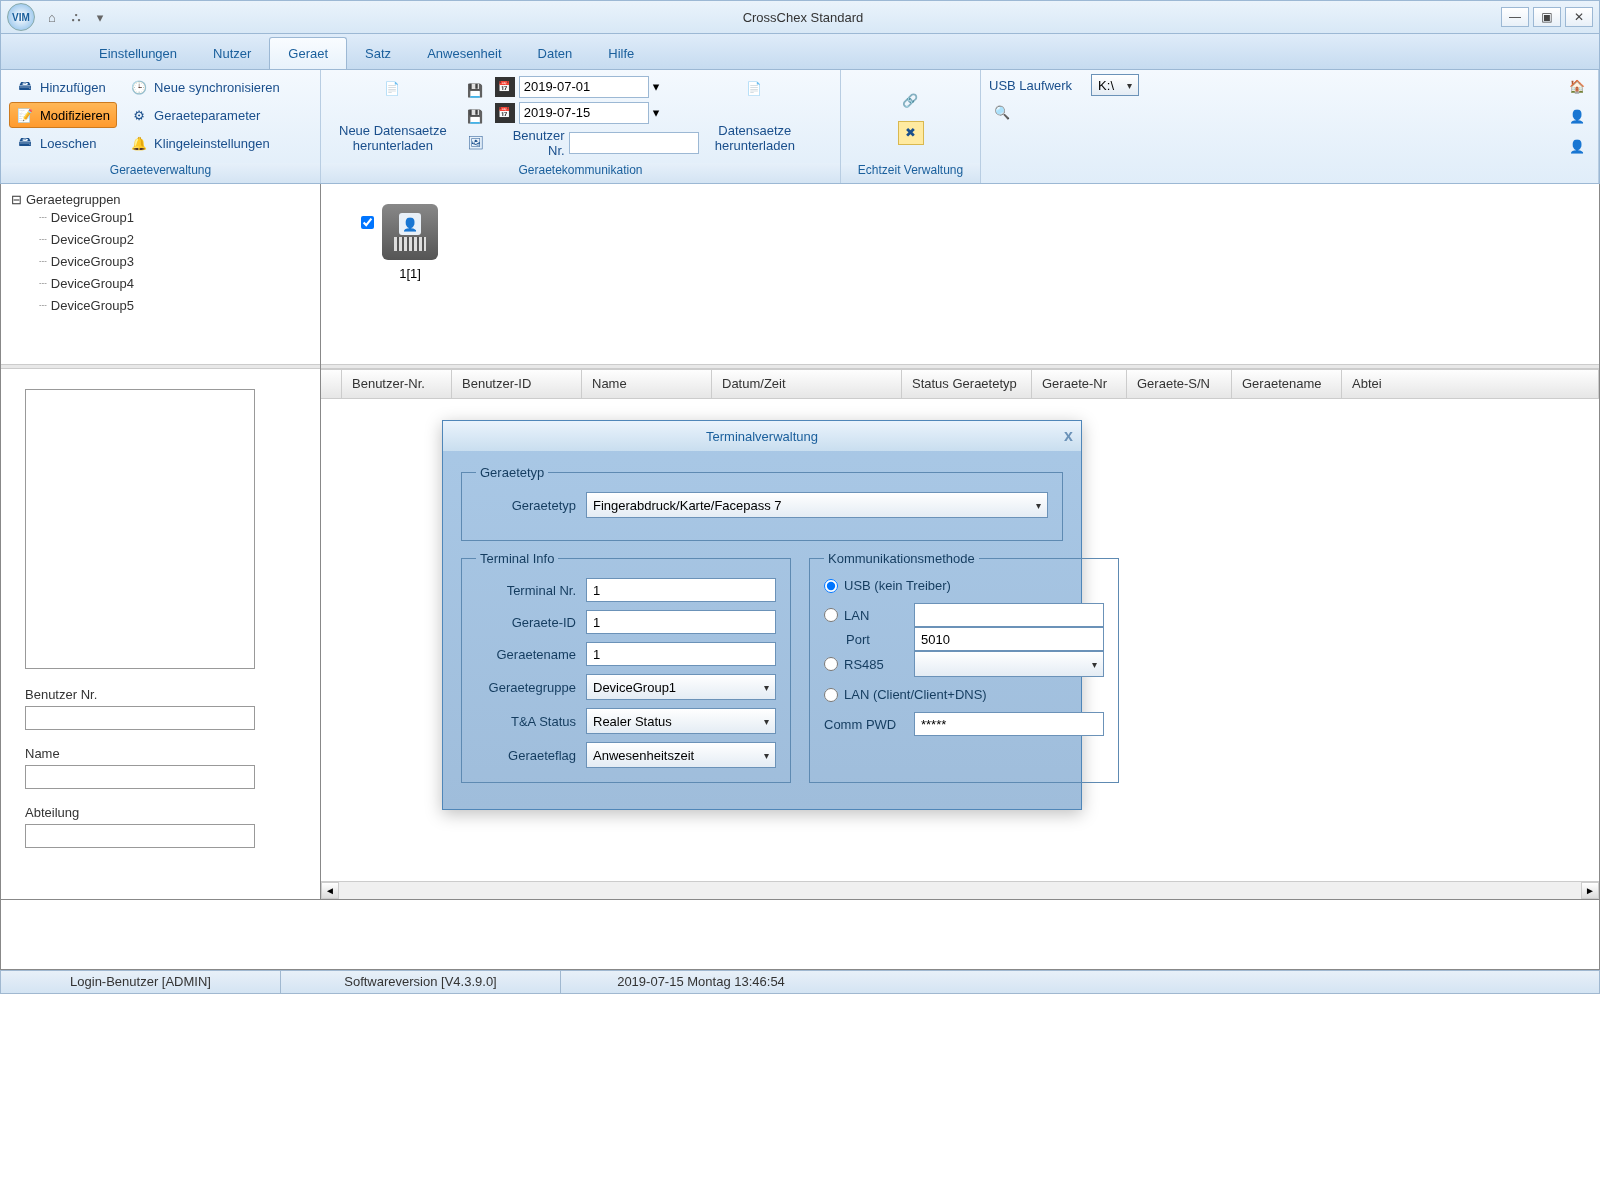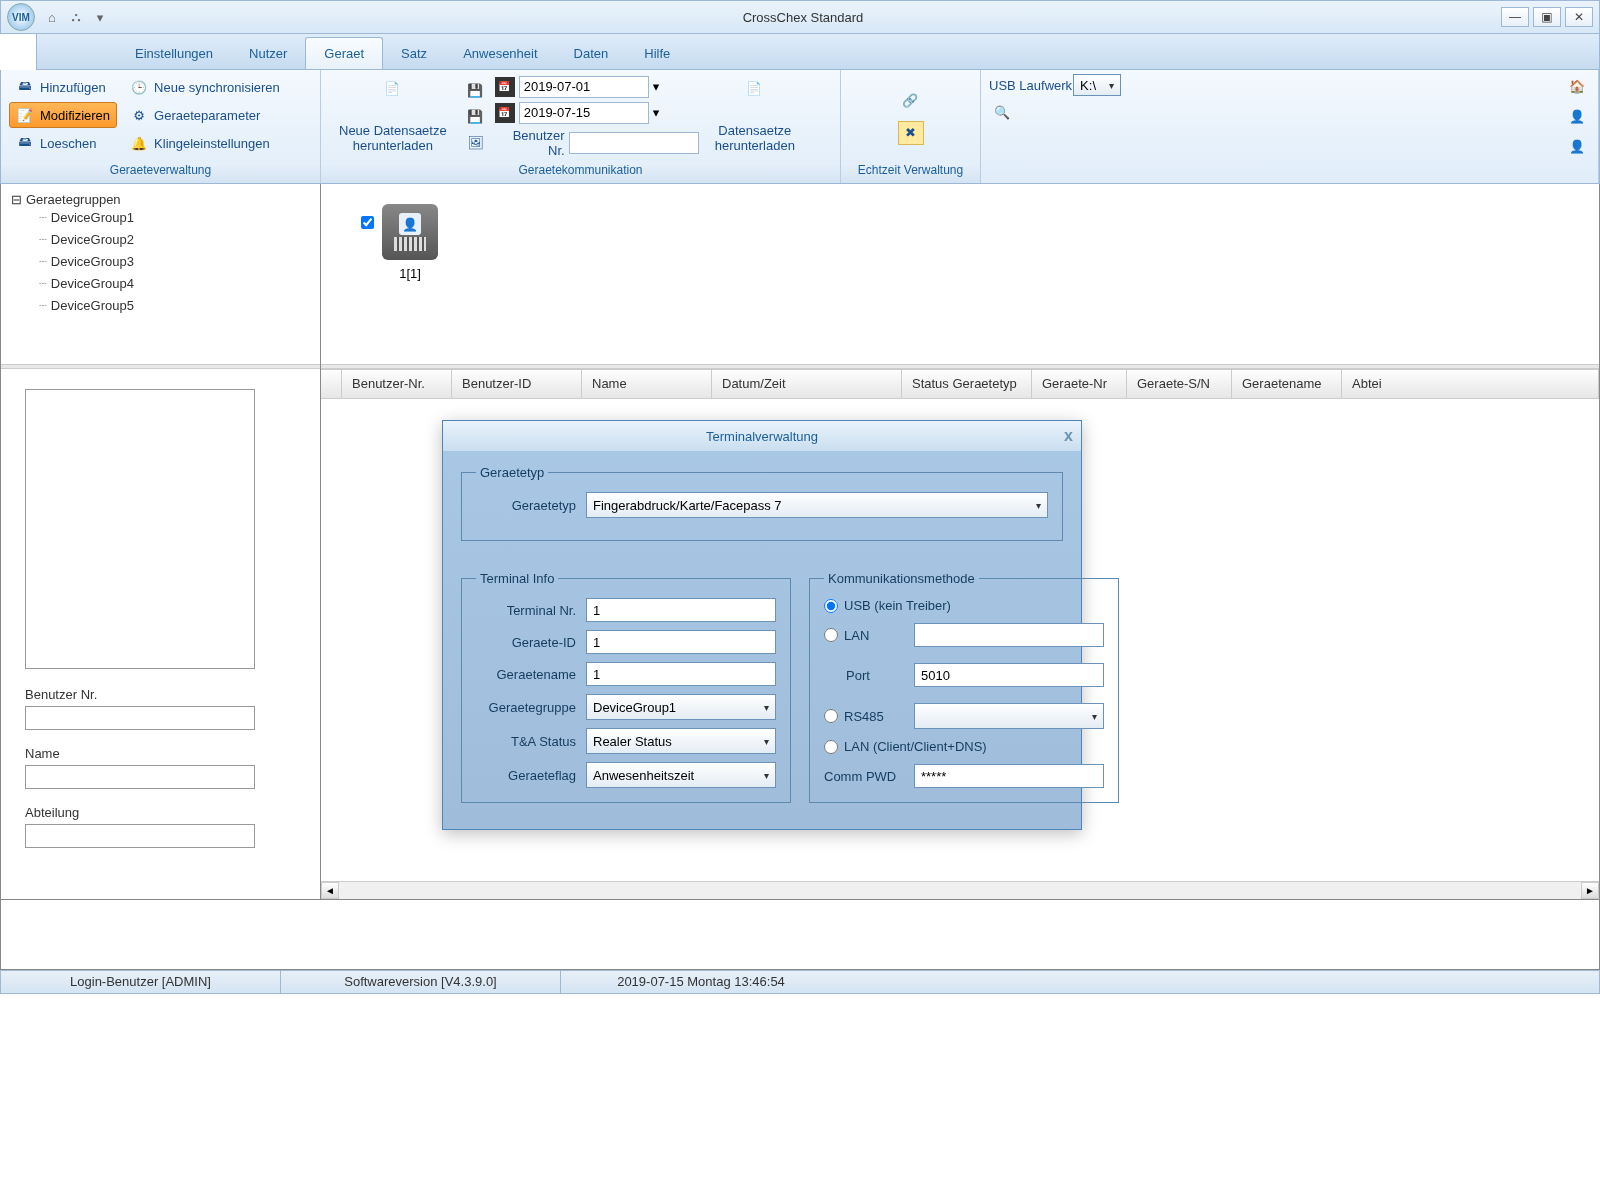--- a/index.html
+++ b/index.html
@@ -5,42 +5,42 @@
 * { box-sizing: border-box; margin: 0; padding: 0; font-family: "Segoe UI", Tahoma, sans-serif; font-size: 13px; }
 body { background: #fff; width: 1600px; height: 1182px; overflow: hidden; }
 
 .titlebar { height: 34px; background: linear-gradient(#eaf3fb,#d8e8f6); border: 1px solid #9cb8d4; display: flex; align-items: center; padding: 0 6px; }
 .titlebar .logo { width: 28px; height: 28px; border-radius: 50%; background: radial-gradient(circle,#fff,#7fb8e8); border: 1px solid #8aa; display: flex; align-items: center; justify-content: center; color:#1a5f9c; font-weight:bold; font-size:10px; }
 .titlebar .quick { display:flex; gap:6px; margin-left: 8px; }
 .titlebar .quick span { width: 18px; height: 18px; display:flex; align-items:center; justify-content:center; color:#666; }
 .titlebar .app-title { flex: 1; text-align: center; color: #333; }
 .titlebar .winbtn { width: 28px; height: 20px; border: 1px solid #9cb8d4; background: linear-gradient(#fff,#e8f0f8); margin-left: 4px; display:flex; align-items:center; justify-content:center; font-size:12px; color:#444; }
 
-.menubar { height: 36px; background: linear-gradient(#dfecf9,#c6dbf0); border: 1px solid #9cb8d4; border-top: none; display: flex; align-items: flex-end; padding-left: 80px; margin-left: 36px; }
+.menubar { height: 36px; background: linear-gradient(#dfecf9,#c6dbf0); border: 1px solid #9cb8d4; border-top: none; display: flex; align-items: flex-end; padding-left: 80px; }
 .menubar .tab { padding: 8px 18px; color: #1a5f9c; cursor: default; }
 .menubar .tab.active { background: linear-gradient(#f9fcff,#e8f2fb); border: 1px solid #9cb8d4; border-bottom: none; border-radius: 3px 3px 0 0; }
 
 .ribbon { height: 114px; border: 1px solid #9cb8d4; border-top: none; background: linear-gradient(#f4f9fe,#e0edf9); display: flex; }
 .ribbon-group { border-right: 1px solid #b8cde2; display: flex; flex-direction: column; position: relative; }
 .ribbon-body { flex: 1; display: flex; align-items: flex-start; padding: 4px 8px; gap: 6px; }
 .ribbon-label { height: 20px; text-align: center; font-size: 12px; color: #1a5f9c; background: linear-gradient(#e6f0fa,#d4e4f3); }
 
 .rbtn { display: flex; align-items: center; gap: 6px; padding: 3px 6px; border: 1px solid transparent; border-radius: 3px; color: #1a4f8c; white-space: nowrap; }
 .rbtn.selected { background: linear-gradient(#ffb757,#ff9a2d); border-color: #cc7a1f; color:#000; }
 .rbtn .ic { width: 18px; height: 18px; display:inline-flex; align-items:center; justify-content:center; }
 
 .rcol { display: flex; flex-direction: column; gap: 2px; }
 .rbig { display:flex; flex-direction:column; align-items:center; justify-content:center; padding: 4px 10px; color:#1a4f8c; text-align:center; gap:2px; }
 .rbig .ic { width: 40px; height: 40px; }
 .dates { display:flex; flex-direction:column; gap:4px; }
 .datefield { display:flex; align-items:center; gap:4px; }
 .datefield .calic { width:20px; height:20px; background:#333; color:#fff; display:flex; align-items:center; justify-content:center; font-size:10px; }
 .datefield input { width: 130px; height:22px; border:1px solid #9cb8d4; padding:0 4px; }
 .tiny { width:26px; height:24px; display:flex; align-items:center; justify-content:center; color:#1a4f8c; }
-.usb-row { display:flex; align-items:center; gap:1px; margin-bottom:4px; white-space:nowrap; }
+.usb-row { display:flex; align-items:center; gap:19px; margin-bottom:4px; white-space:nowrap; }
 
 .workspace { display:flex; height: 716px; border:1px solid #888; border-top:none; }
 .left-pane { width: 320px; border-right:1px solid #888; display:flex; flex-direction:column; }
 .tree { flex:0 0 180px; padding:8px 10px; color:#333; overflow:auto; }
 .tree .root { display:flex; align-items:center; gap:4px; }
 .tree .child { padding-left: 28px; line-height:22px; }
 .tree .child::before { content:"┄"; color:#aaa; margin-right:4px; }
 .divider { height:5px; background:#e8e8e8; border-top:1px solid #ccc; border-bottom:1px solid #ccc; }
 .filters { flex:1; padding: 20px 24px; }
 .thumb { width:230px; height:280px; border:1px solid #999; margin-bottom:18px; }
@@ -67,24 +67,24 @@
 .dialog-body { padding: 14px 18px 16px; }
 
 fieldset.fs { border:1px solid #5e8ab2; padding: 12px 14px 14px; margin-bottom:10px; }
 fieldset.fs legend { color:#143c5f; padding:0 4px; }
 .frow { display:flex; align-items:center; gap:10px; margin-bottom:8px; }
 .flab { width:100px; text-align:right; color:#143c5f; }
 .fin { height:24px; border:1px solid #6b92b8; background:#fff; padding:0 6px; }
 .fsel { height:26px; border:1px solid #6b92b8; background:linear-gradient(#fff,#e4ecf4); padding:0 6px; display:flex; align-items:center; justify-content:space-between; }
 .fsel .caret { font-size:10px; color:#333; }
 .two-col { display:flex; gap:18px; }
-.two-col fieldset { flex:1;margin-top:20px; }
+.two-col fieldset { flex:1; }
 .radio { display:flex; align-items:center; gap:6px; margin-bottom:10px; color:#143c5f; }
 .radio input { width:14px; height:14px; }
-.grid2 { display:grid; grid-template-columns: 84px 1fr; gap:16px 6px; align-items:center; }
+.grid2 { display:grid; grid-template-columns: 84px 1fr; gap:0 6px; align-items:center; }
 .commlab { text-align:left; color:#143c5f; }
 .dlg-btns { display:flex; justify-content:flex-end; gap:20px; padding: 8px 10px 0; }
 .pushbtn { width:100px; height:30px; border:1px solid #7a9fbc; background:linear-gradient(#fefefe,#e3e8ec); color:#333; }
 
 .statusbar { height: 24px; background: linear-gradient(#e8f0f8,#d4e4f3); border:1px solid #a0b8d0; display:flex; }
 .statusbar .cell { border-right:1px solid #a0b8d0; padding:3px 12px; text-align:center; color:#333; }
 .bottom-strip { height:70px; border:1px solid #888; border-top:none; background:#fff; }
 </style>
 </head>
 <body>

